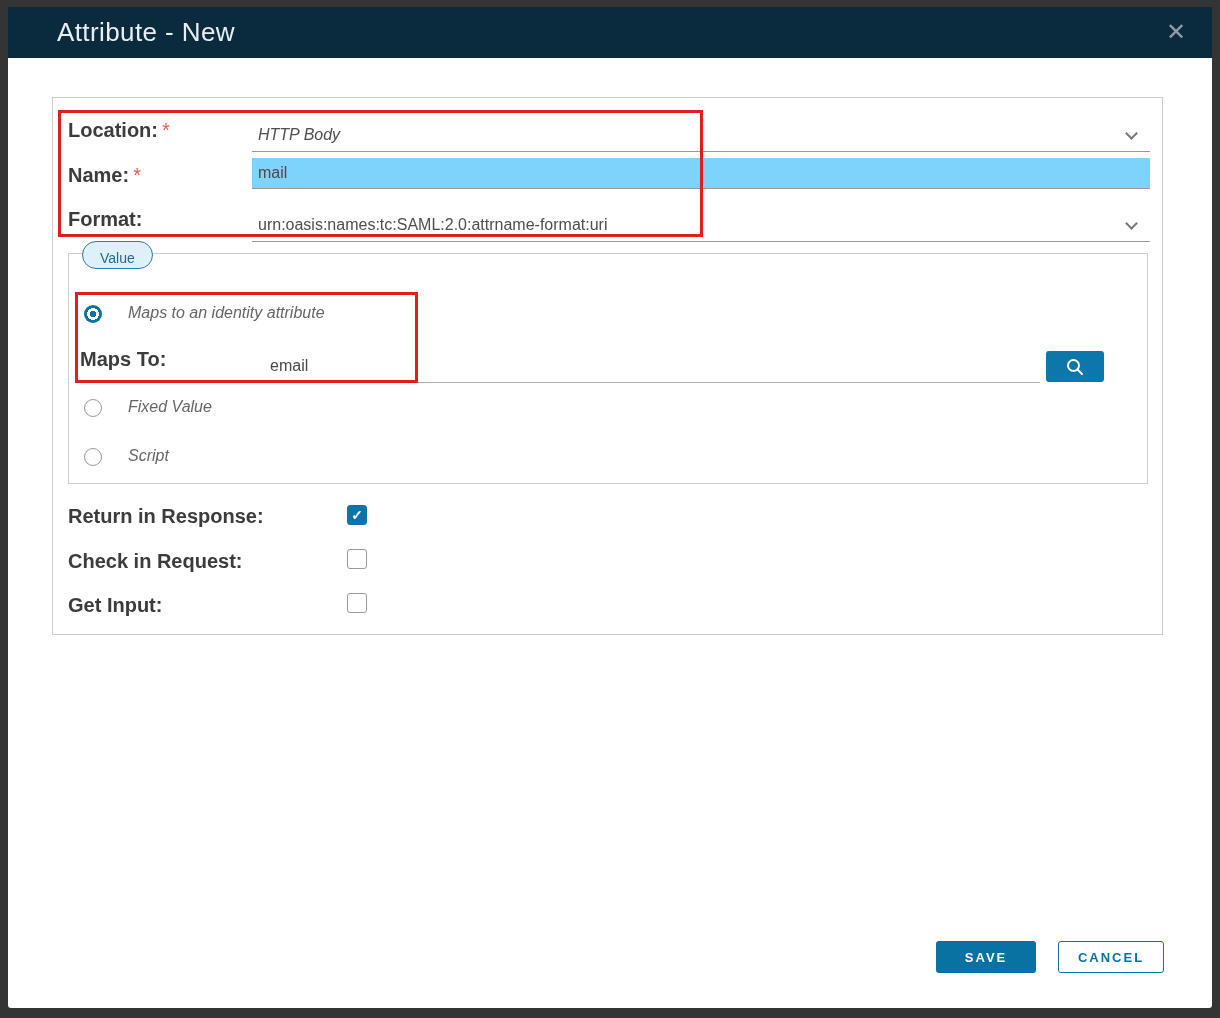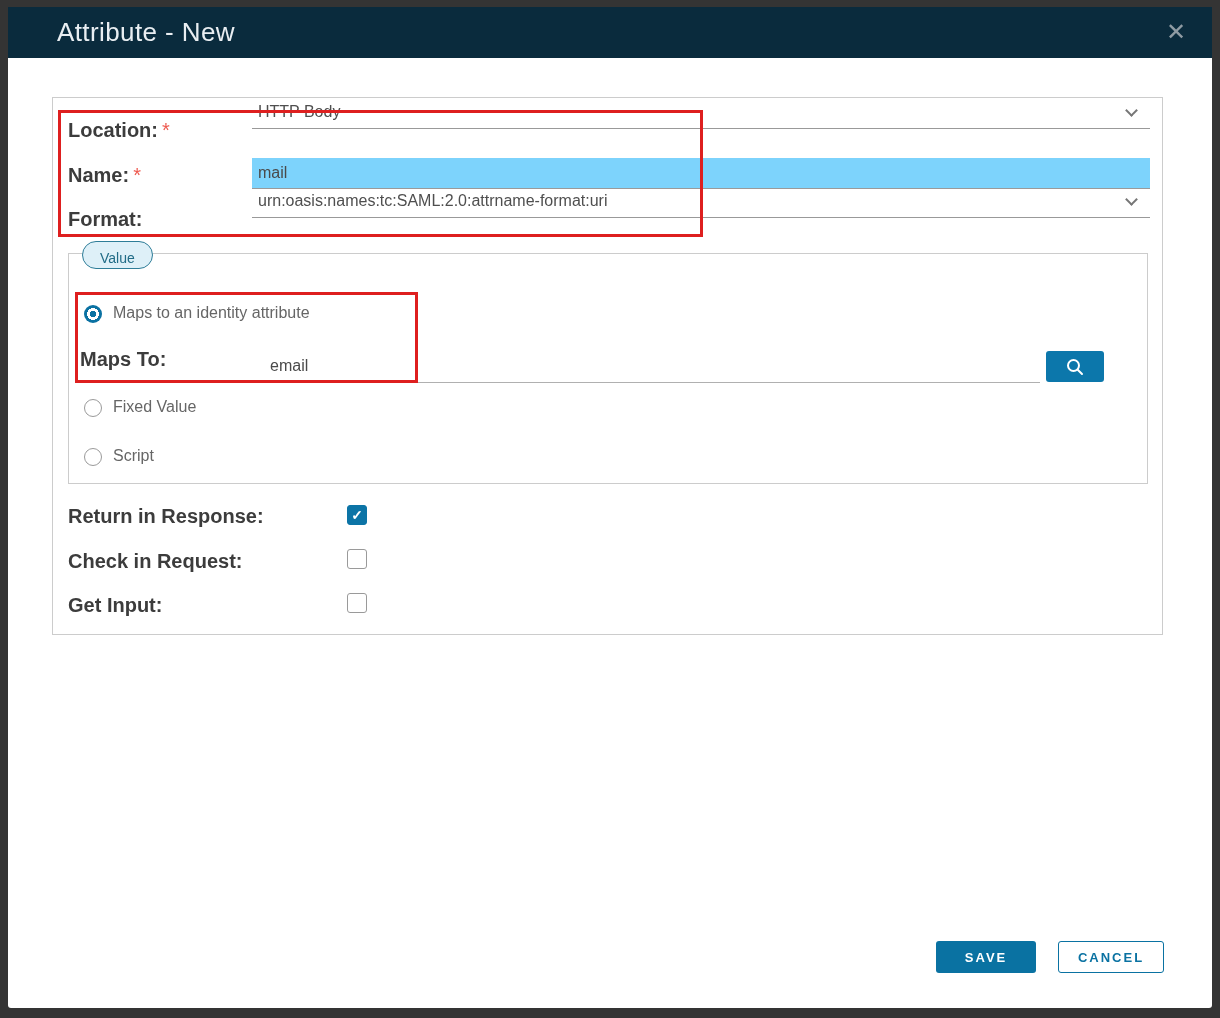--- a/index.html
+++ b/index.html
@@ -22,21 +22,21 @@
   .chevron { position:absolute; right:14px; top:11px; width:9px; height:9px; border-right:2px solid #767676; border-bottom:2px solid #767676; transform:rotate(45deg); }
 
   .name-input { position:absolute; left:252px; top:158px; width:898px; height:31px; background:#7dd3fc; border:none; border-bottom:1px solid #9a9a9a; font-size:16px; color:#4a4a4a; line-height:30px; padding-left:6px; }
 
   .fieldset { position:absolute; left:68px; top:253px; width:1080px; height:231px; border:1px solid #cccccc; }
   .value-pill { position:absolute; left:82px; top:241px; height:28px; line-height:25px; padding:4px 17px; border:1px solid #2e7d98; border-radius:14px; background:#def0f8; color:#216c87; font-size:14px; z-index:2; cursor:pointer; }
 
   .radio { position:absolute; left:84px; width:18px; height:18px; border-radius:50%; cursor:pointer; }
   .radio.off { border:1px solid #9a9a9a; background:#fff; }
   .radio.on { background:radial-gradient(circle, #0a71a2 0 3.5px, #ffffff 3.5px 6px, #0a71a2 6px); }
-  .radio-label { position:absolute; left:113px; font-size:16px; color:#666666; }
+  .radio-label { position:absolute; left:128px; font-size:16px; color:#666666;font-style:italic; }
 
   .maps-to-input { position:absolute; left:252px; top:350px; width:788px; height:33px; border-bottom:1px solid #b0b0b0; font-size:16px; color:#4a4a4a; line-height:32px; padding-left:18px; }
   .search-button { position:absolute; left:1046px; top:351px; width:58px; height:31px; background:#0c77ab; border:none; border-radius:3px; cursor:pointer; display:flex; align-items:center; justify-content:center; }
 
   .checkbox { position:absolute; left:347px; width:20px; height:20px; border:1px solid #9a9a9a; border-radius:3px; background:#fff; cursor:pointer; text-align:center; line-height:19px; font-size:14px; font-weight:700; color:#ffffff; }
   .checkbox.checked { background:#0c74a6; border-color:#0c74a6; }
   .checkbox:not(.checked) .glyph { display:none; }
 
   .btn { position:absolute; top:941px; height:32px; border-radius:3px; font-size:13px; font-weight:700; letter-spacing:2px; cursor:pointer; font-family:"Liberation Sans", sans-serif; }
   .btn-save { left:936px; width:100px; background:#0a72a2; color:#ffffff; border:none; }
@@ -55,36 +55,36 @@
   <div class="header">
     <div class="dialog-title">Attribute - New</div>
     <div class="close-icon">✕</div>
   </div>
 
   <div class="form-container"></div>
 
   <div class="field-label" style="left:68px; top:119px;">
     <span>Location:</span><span class="req">*</span>
   </div>
-  <div class="select-field" style="top:95px;">
+  <div class="select-field" style="top:118px;font-style:italic;">
     <span>HTTP Body</span>
     <span class="chevron"></span>
   </div>
 
   <div class="field-label" style="left:68px; top:164px;">
     <span>Name:</span><span class="req">*</span>
   </div>
   <div class="name-input">
     <span>mail</span>
   </div>
 
   <div class="field-label" style="left:68px; top:208px;">
     <span>Format:</span>
   </div>
-  <div class="select-field" style="top:184px;">
+  <div class="select-field" style="top:208px;">
     <span>urn:oasis:names:tc:SAML:2.0:attrname-format:uri</span>
     <span class="chevron"></span>
   </div>
 
   <div class="fieldset"></div>
   <div class="value-pill">Value</div>
 
   <div class="radio on" style="top:305px;"></div>
 
   <div class="radio-label" style="top:304px;">Maps to an identity attribute</div>

